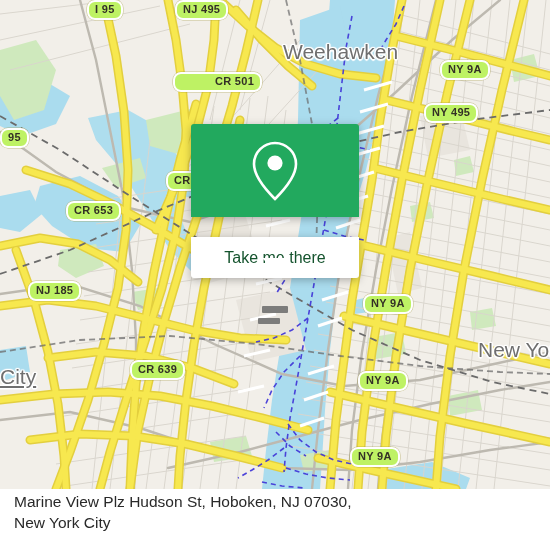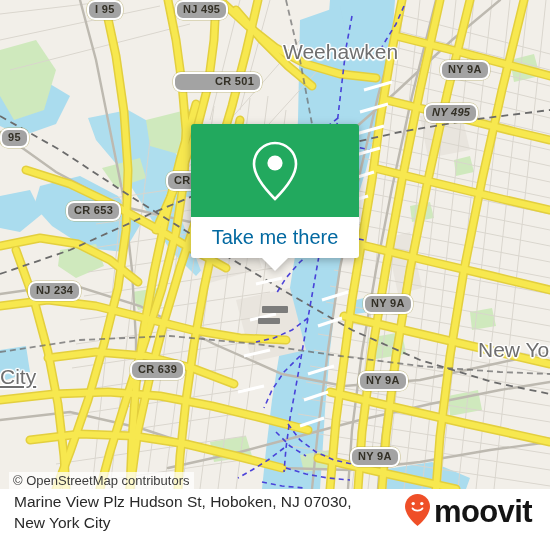--- a/index.html
+++ b/index.html
@@ -10,21 +10,21 @@
   }
   #root{position:relative;width:550px;height:550px;overflow:hidden;}
 
   
   .map{position:absolute;left:0;top:0;width:550px;height:489px;overflow:hidden;background:#f2efe9;}
   .map svg{display:block;}
 
   
   .shield{
     position:absolute;
-    background:#a3a3a3;
+    background:#bef264;
     border:2px solid #ffffff;
     border-radius:8px;
     color:#333026;
     font-size:11px;
     font-weight:bold;
     letter-spacing:.3px;
     padding:1px 6px 2px 6px;
     line-height:13px;
     white-space:nowrap;
     box-shadow:0 0 0 .5px rgba(160,150,60,.55);
@@ -68,23 +68,24 @@
     height:93px;
     border-radius:3px 3px 0 0;
     display:flex;align-items:center;justify-content:center;
   }
   .popup-head svg{display:block;}
   .popup-foot{
     background:#ffffff;
     height:41px;
     border-radius:0 0 3px 3px;
     display:flex;align-items:center;justify-content:center;
-    color:#0369a1;
-    font-size:20px;
-    font-family:"Liberation Sans", sans-serif;
+    color:#14532d;
+    font-size:16px;
+    font-family:"Liberation Sans", sans-serif;
+    margin-top:20px;
   }
   .popup-tail{
     position:absolute;
     left:50%;margin-left:-13px;
     top:134px;
     width:0;height:0;
     border-left:13px solid transparent;
     border-right:13px solid transparent;
     border-top:13px solid #ffffff;
   }
@@ -390,64 +391,52 @@
           <rect x="258" y="318" width="22" height="6" rx="1"></rect>
         </g>
       </g>
     </svg>
 
     <div id="shield-layer">
         <div class="shield" style="left: 87px; top: 0px;">I 95</div>
         <div class="shield" style="left: 175px; top: 0px;">NJ 495</div>
         <div class="shield" style="left: 440px; top: 60px;">NY 9A</div>
         <div class="shield" style="left: 173px; top: 72px; padding-left: 40px;">CR 501</div>
-        <div class="shield" style="left: 424px; top: 103px; font-style: italic;">NY 495</div>
+        <div class="shield" style="left: 424px; top: 103px;">NY 495</div>
         <div class="shield" style="left: 0px; top: 100px; margin-top: 28px;">95</div>
         <div class="shield" style="left: 66px; top: 201px; text-align: right;">CR 653</div>
         <div class="shield" style="left: 166px; top: 171px;">CR</div>
-        <div class="shield" style="left: 28px; top: 281px;">NJ 234</div>
+        <div class="shield" style="left: 28px; top: 281px;">NJ 185</div>
         <div class="shield" style="left: 363px; top: 294px;">NY 9A</div>
         <div class="shield" style="left: 99px; top: 360px; margin-left: 31px;">CR 639</div>
         <div class="shield" style="left: 358px; top: 371px;">NY 9A</div>
         <div class="shield" style="left: 350px; top: 447px;">NY 9A</div>
       </div>
 
     <div id="place-layer">
         <div class="place big" style="left: 283px; top: 40px;">Weehawken</div>
         <div class="place big" style="left: 478px; top: 338px;">New York</div>
         <div class="place big" style="left: 0px; top: 365px; text-decoration: underline;">City</div>
       </div>
 
-    <div class="attrib">© OpenStreetMap contributors</div>
 
     <div class="popup">
       <div class="popup-head">
         <span>
           <svg width="52" height="62" viewBox="0 0 52 62" xmlns="http://www.w3.org/2000/svg">
             <path d="M26 3 C14.4 3 5 12.4 5 24 C5 37 19 52 26 59 C33 52 47 37 47 24 C47 12.4 37.6 3 26 3 Z" fill="none" stroke="#ffffff" stroke-width="2.6"></path>
             <circle cx="26" cy="23" r="7.6" fill="#ffffff"></circle>
           </svg>
         </span>
       </div>
       <div class="popup-foot">Take me there</div>
       <div class="popup-tail"></div>
     </div>
   </div>
 
   <div class="footer">
     <div class="footer-text">
       <div>Marine View Plz Hudson St, Hoboken, NJ 07030,</div>
       <div>New York City</div>
     </div>
-    <div class="brand">
-      <span>
-        <svg width="27" height="34" viewBox="0 0 27 34" xmlns="http://www.w3.org/2000/svg">
-          <path d="M13.5 1 C6.6 1 1 6.6 1 13.5 C1 21.5 10 30.5 13.5 33 C17 30.5 26 21.5 26 13.5 C26 6.6 20.4 1 13.5 1 Z" fill="#ef4f28"></path>
-          <circle cx="9.2" cy="10.6" r="1.7" fill="#ffffff"></circle>
-          <circle cx="17.8" cy="10.6" r="1.7" fill="#ffffff"></circle>
-          <path d="M8.6 15.4 C10.2 18.4 16.8 18.4 18.4 15.4" fill="none" stroke="#ffffff" stroke-width="1.9" stroke-linecap="round"></path>
-        </svg>
-      </span>
-      <span class="brand-word">moovit</span>
-    </div>
   </div>
 
 </div>
 
 </body></html>

